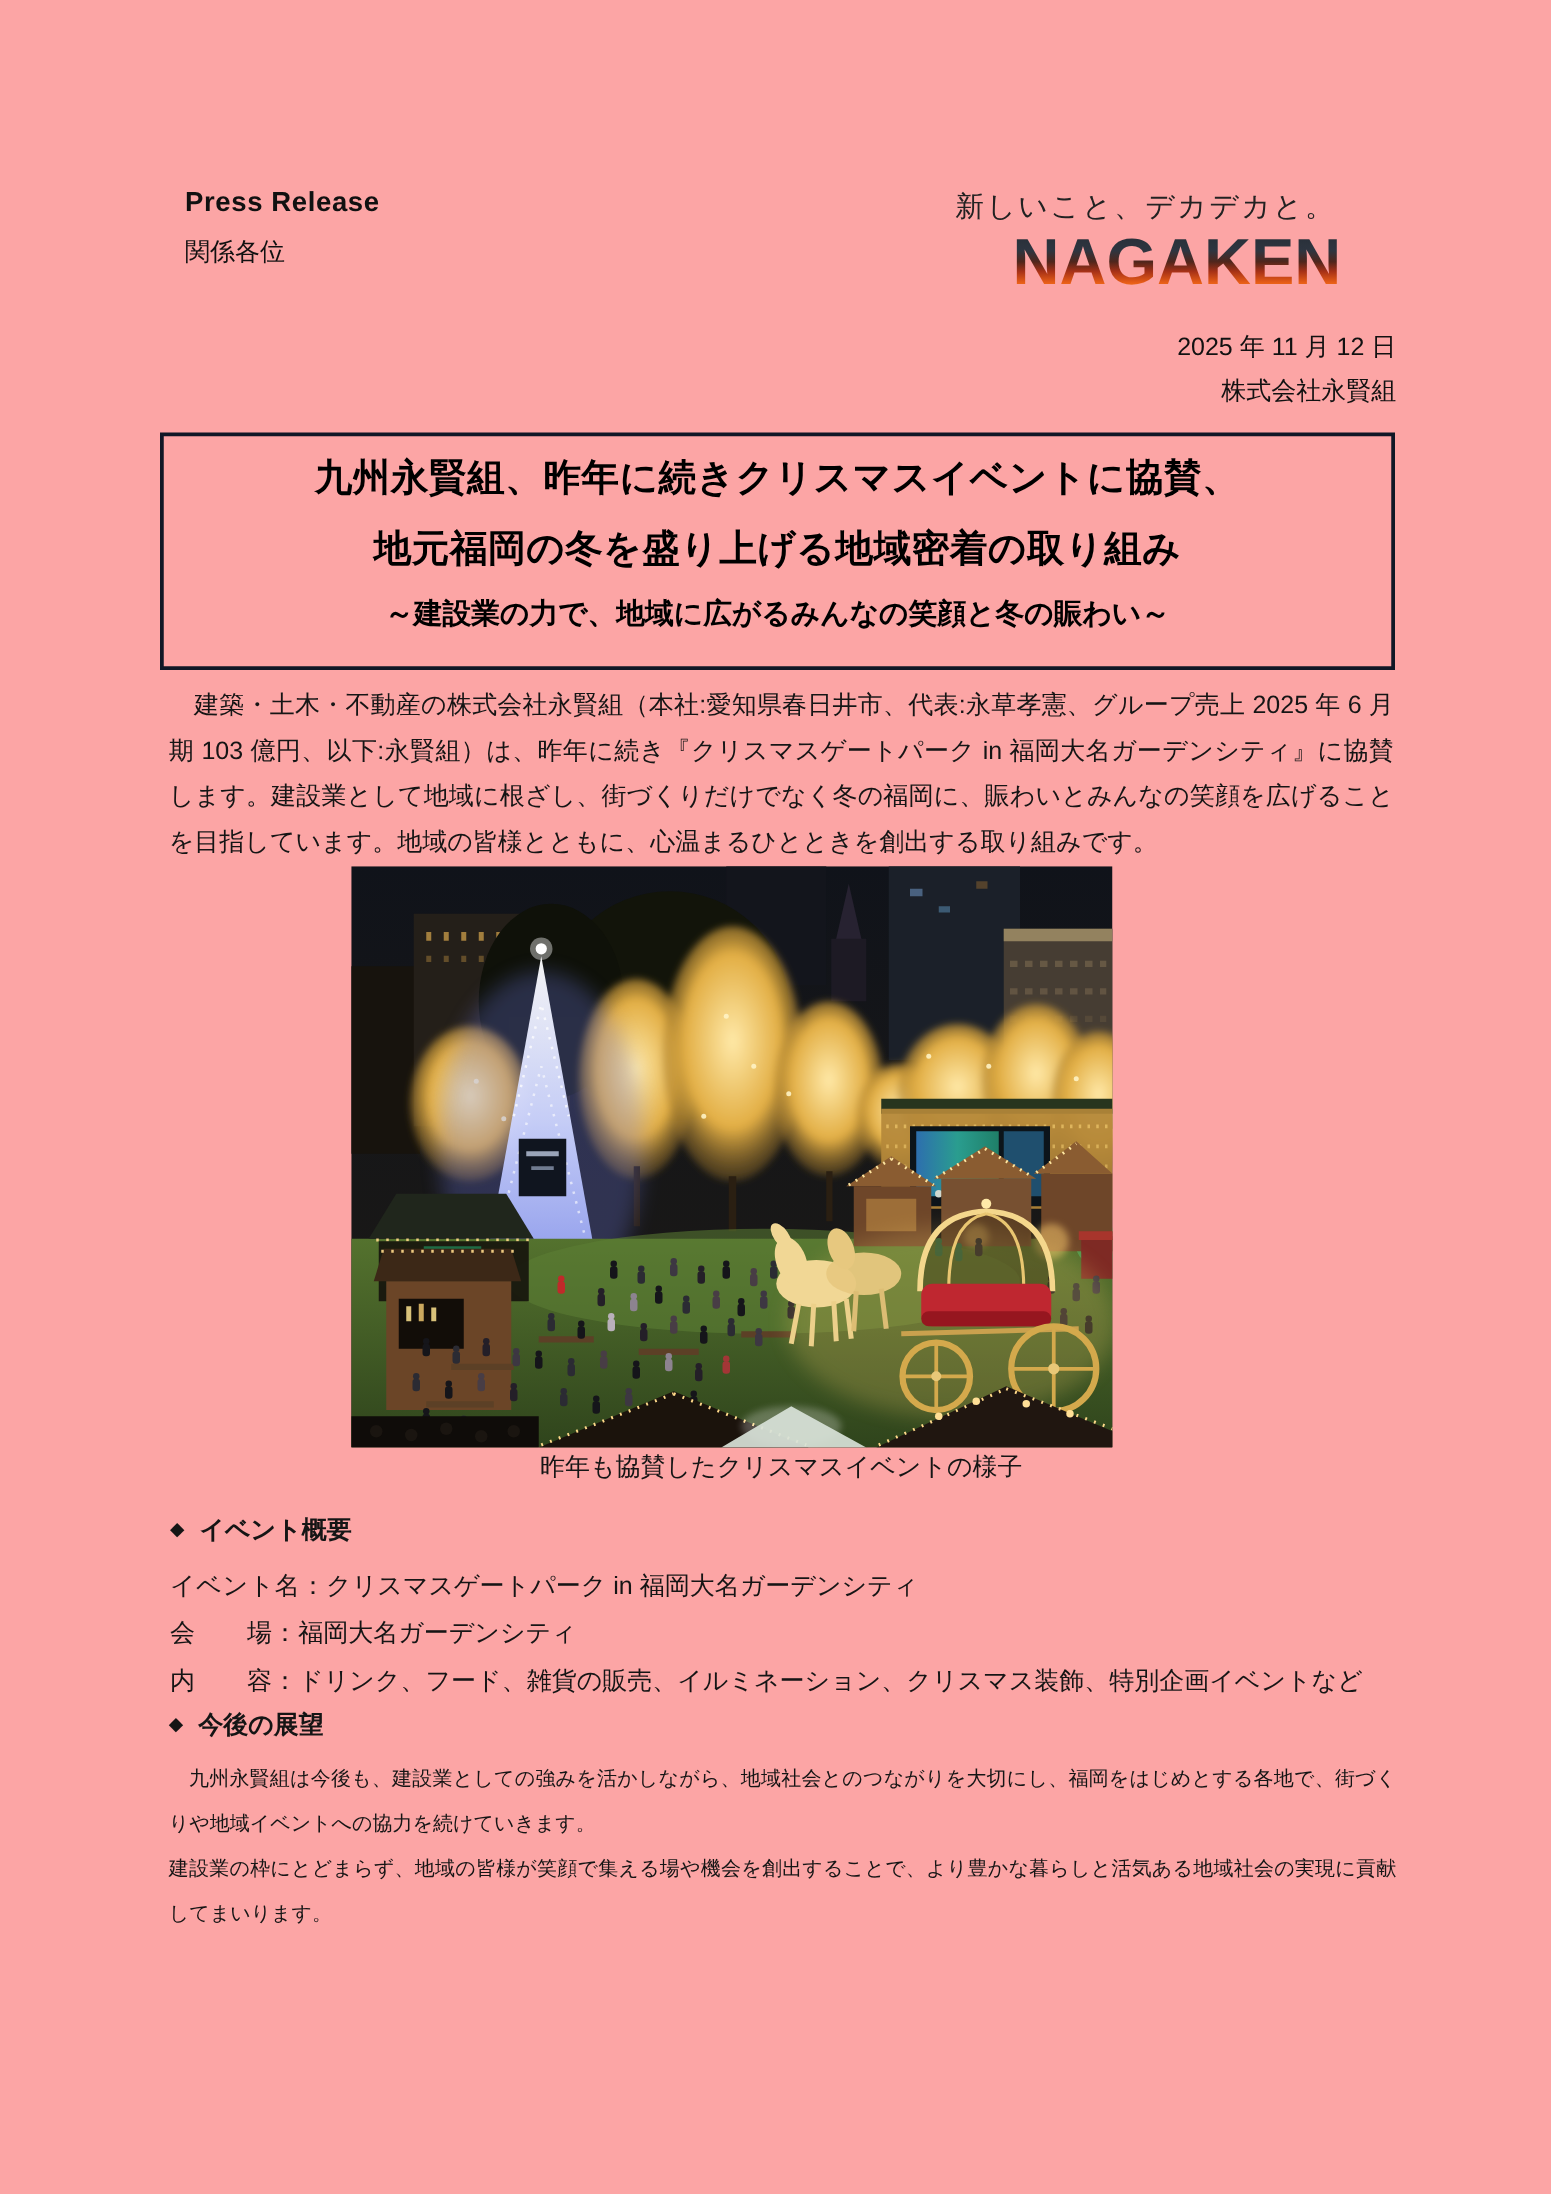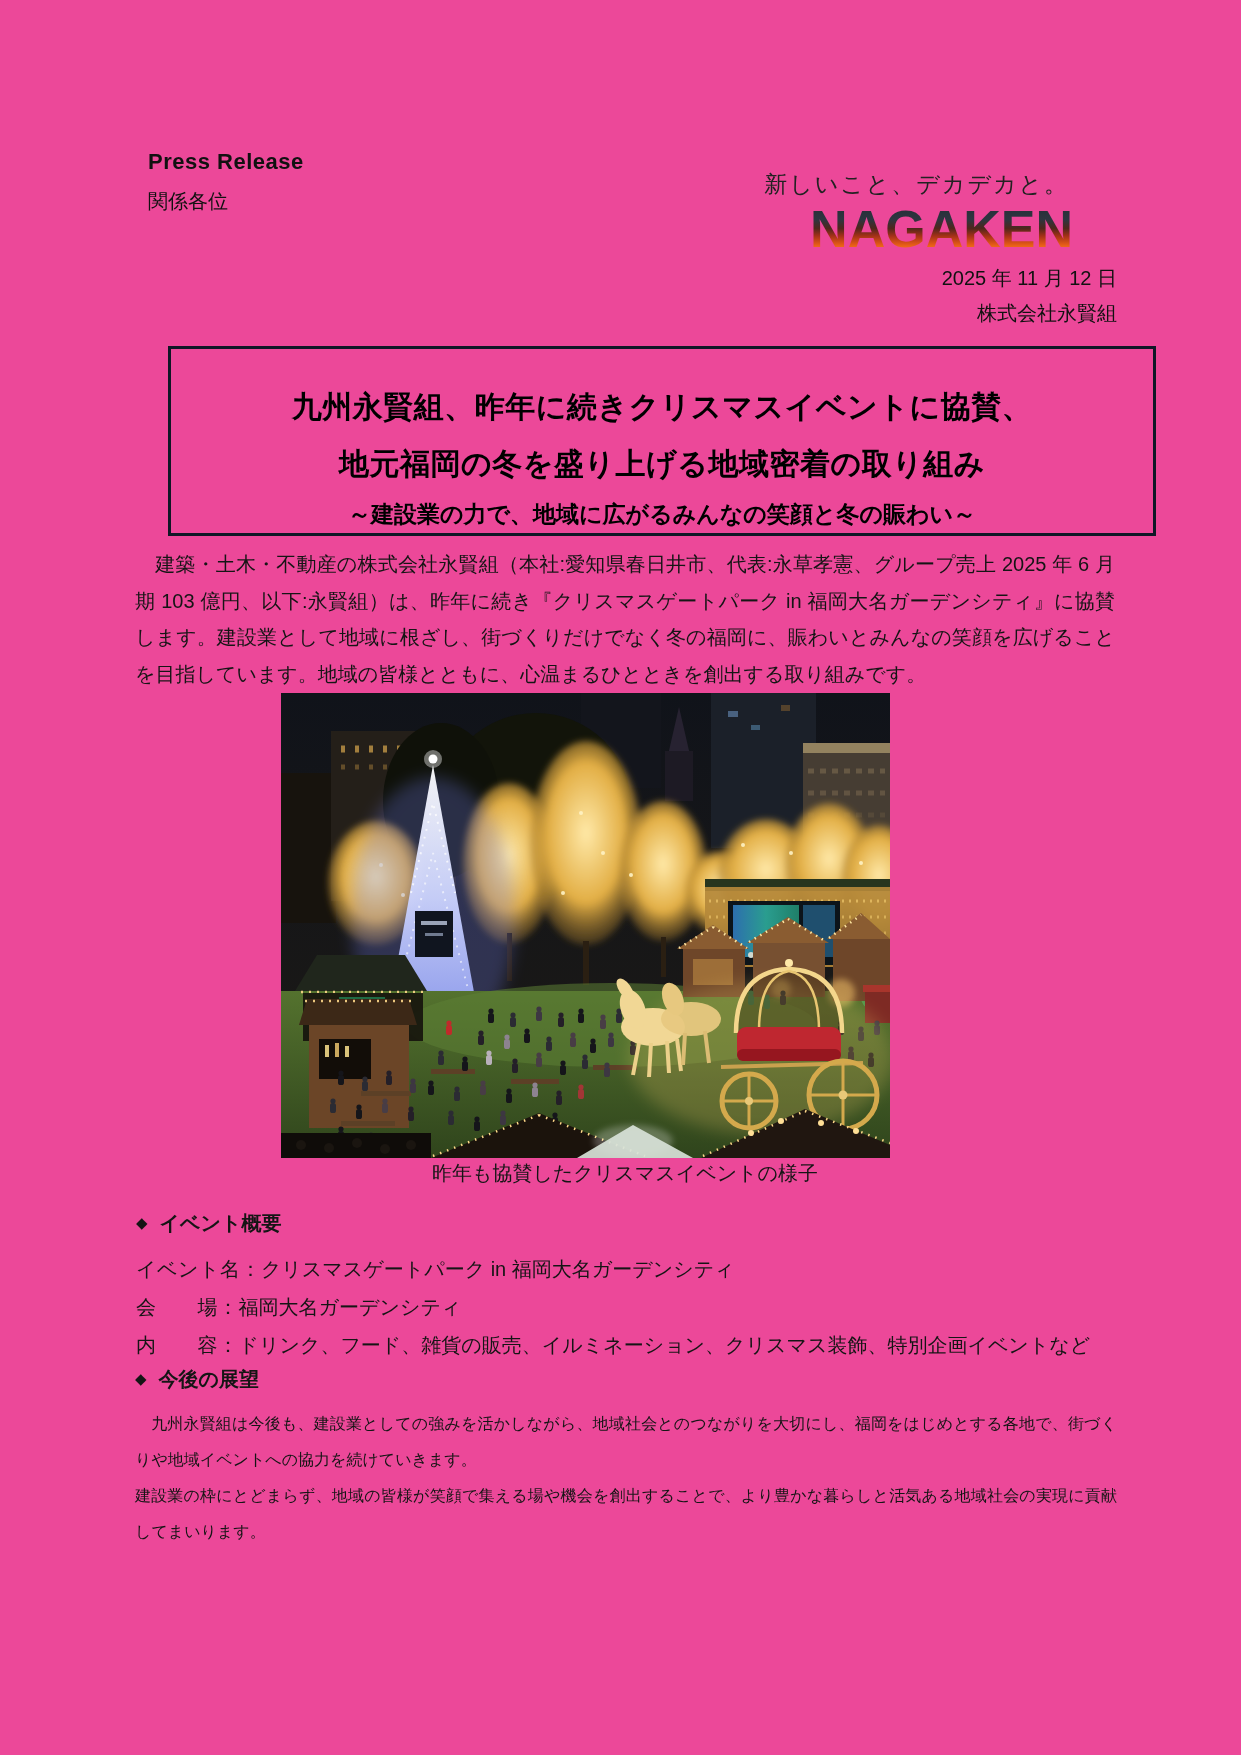--- a/index.html
+++ b/index.html
@@ -1,41 +1,41 @@
 <!DOCTYPE html>
 <html lang="ja"><head>
 <meta charset="utf-8">
 <style>
   * { margin:0; padding:0; box-sizing:border-box; }
   html,body { background:#ffffff; }
   .page {
-    position:relative; width:1241px; height:1755px; background:#ec4899;
+    position:relative; width:1241px; height:1755px; background:#fca5a5;
     color:#111; font-family:"Liberation Sans","DejaVu Sans",sans-serif;
     overflow:hidden; margin:0 auto;
   }
   .press-release { position:absolute; left:148px; top:149px; font-size:22px; font-weight:bold; letter-spacing:0.5px; }
   .recipients   { position:absolute; left:148px; top:188px; font-size:20px; }
 
-  .logo-block { position:absolute; right:168px; top:150px; text-align:right;margin-top:19px; }
+  .logo-block { position:absolute; right:168px; top:150px; text-align:right; }
   .tagline { font-family:"Liberation Serif","DejaVu Serif",serif; font-size:23px; letter-spacing:2px; color:#222; margin-right:4px; }
   .brand {
     display:inline-block; font-size:52px; font-weight:800; line-height:1.05; letter-spacing:0px;
     margin-top:2px; color:#d84b15; font-family:"Liberation Sans","DejaVu Sans",sans-serif;
   }
   @supports ((-webkit-background-clip:text) or (background-clip:text)) {
     .brand {
       background:linear-gradient(180deg,#262d36 0%,#2e3540 32%,#50261c 48%,#a63117 62%,#e65c17 78%,#ff8d1f 92%,#ffab2e 100%);
       -webkit-background-clip:text; background-clip:text; color:transparent;
     }
   }
   .date-block { position:absolute; right:124px; top:261px; text-align:right; font-size:20px; line-height:35px; color:#111; }
 
   .title-box {
     position:absolute; left:128px; top:346px; width:988px; height:190px;
-    border:3px solid #101726; text-align:center; padding-top:29px;margin-left:40px;
+    border:3px solid #101726; text-align:center; padding-top:5px;
   }
   .title-line { font-size:30px; font-weight:bold; line-height:57px; color:#000; letter-spacing:0.5px; }
   .title-sub  { font-size:23px; font-weight:bold; line-height:44px; color:#000; }
 
   .lead {
     position:absolute; left:135px; top:546px; width:980px;
     font-size:20px; line-height:36.5px; text-align:justify; color:#151515;
   }
 
   .photo-wrap { position:absolute; left:281px; top:693px; width:609px; height:465px; }

